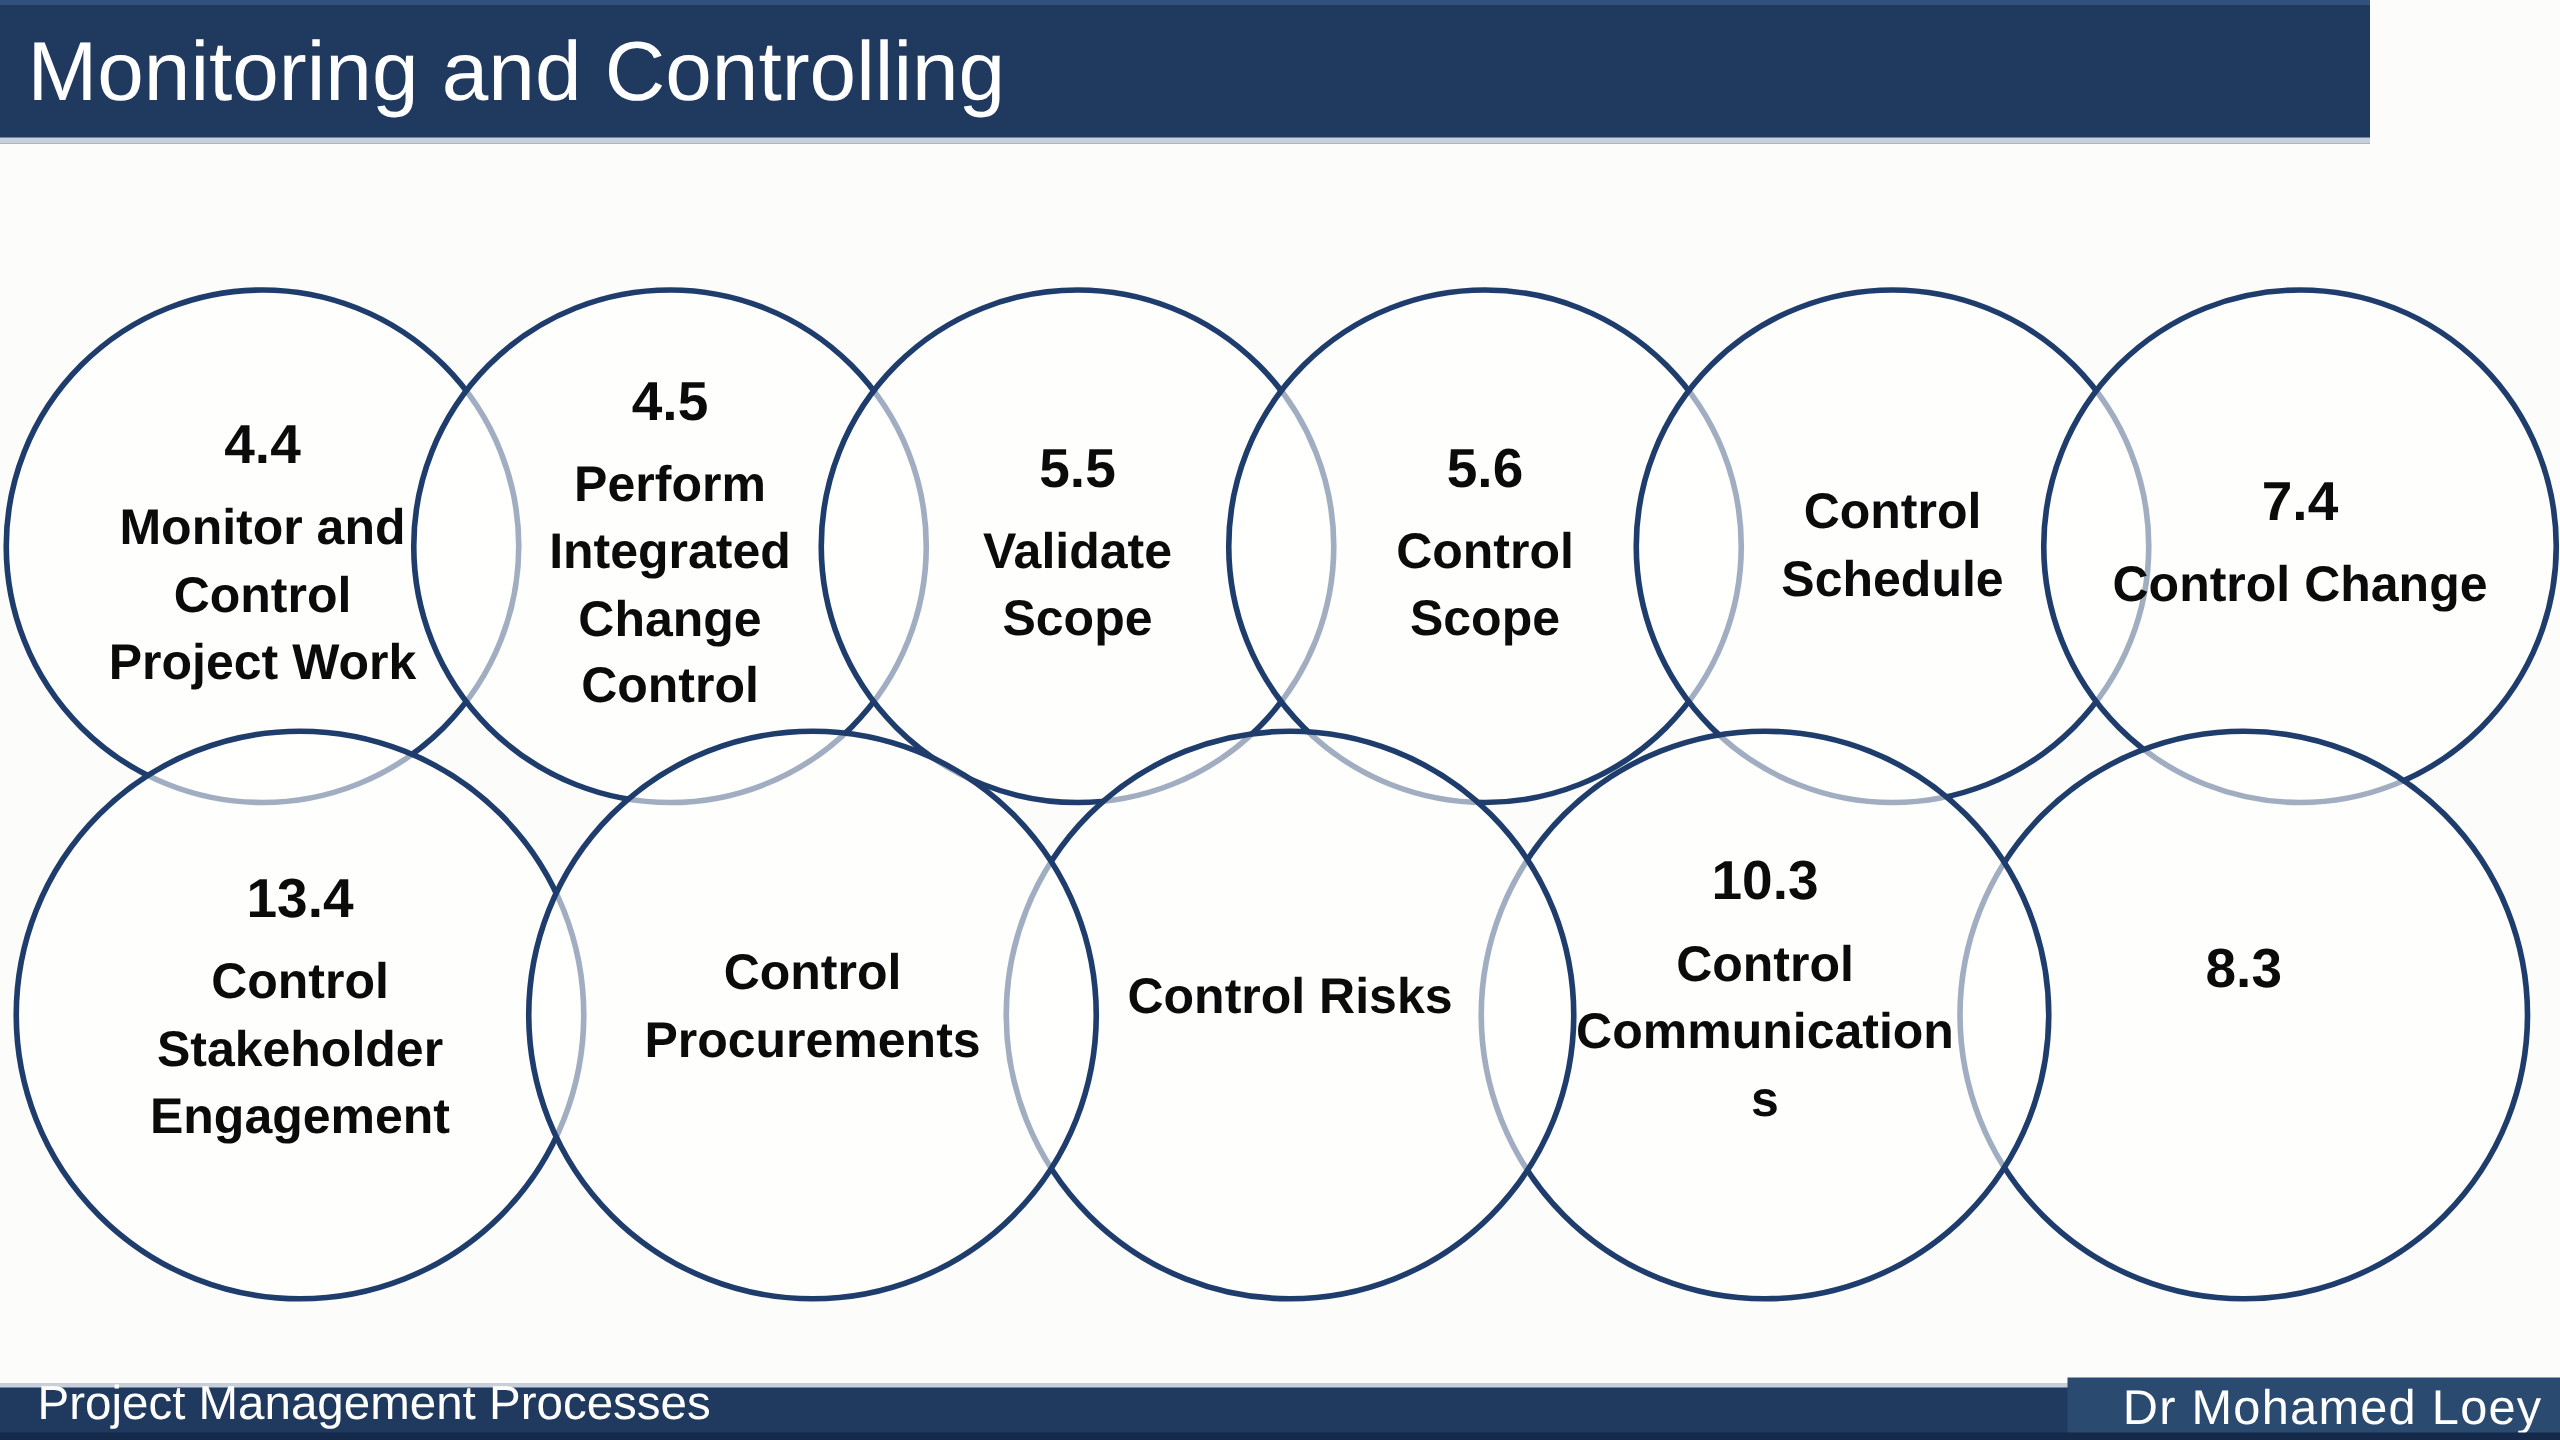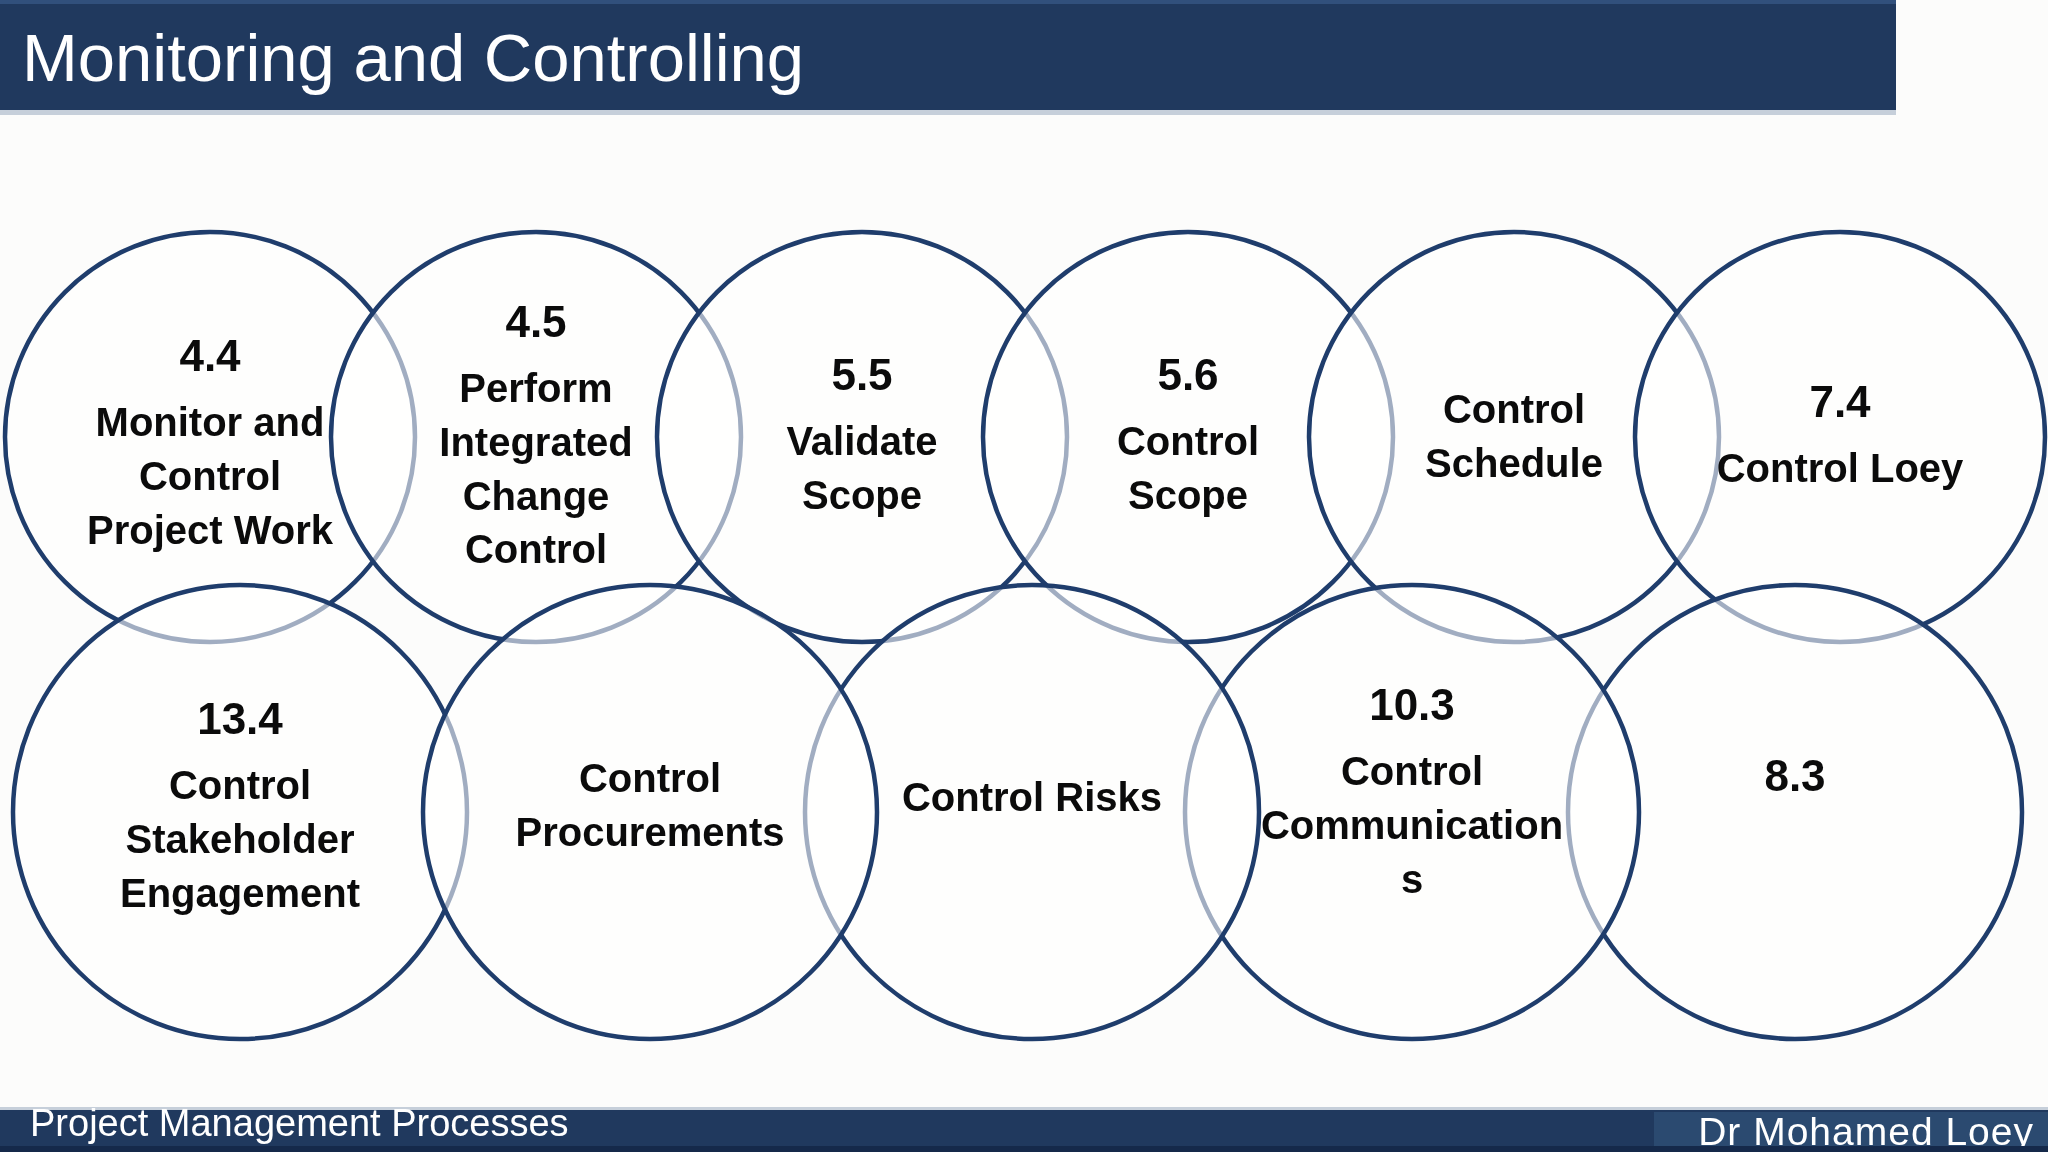--- a/index.html
+++ b/index.html
@@ -66,21 +66,21 @@
     background:var(--bar);
     border-top:3px solid var(--border-light);
     z-index:5;
   }
   .footer-left{
     position:absolute;left:30px;bottom:7px;
     font-size:38px;font-weight:400;color:#FFFFFF;
     z-index:7;
   }
   .author-panel{
-    position:absolute;right:0;bottom:0;width:394px;height:40px;
+    position:absolute;right:0;bottom:0;width:394px;height:50px;
     background:var(--panel);
     display:flex;align-items:center;justify-content:flex-end;
     padding-right:14px;box-sizing:border-box;
     z-index:6;
   }
   .author-text{
     font-size:39px;font-weight:300;letter-spacing:1px;color:#FFFFFF;
     white-space:nowrap;
   }
   .bottom-strip{
@@ -133,21 +133,21 @@
         <div class="process-code">5.6</div>
         <div class="process-name">Control
 Scope</div>
       </div>
       <div class="circle-label" style="left: 1514px; top: 437px;">
         <div class="process-name">Control
 Schedule</div>
       </div>
       <div class="circle-label" style="left: 1840px; top: 437px;">
         <div class="process-code">7.4</div>
-        <div class="process-name">Control Loey</div>
+        <div class="process-name">Control Change</div>
       </div>
       <div class="circle-label" style="left: 1795px; top: 784px;">
         <div class="process-code">8.3</div>
       </div>
       <div class="circle-label" style="left: 1412px; top: 794px;">
         <div class="process-code">10.3</div>
         <div class="process-name">Control
 Communication
 s</div>
       </div>

